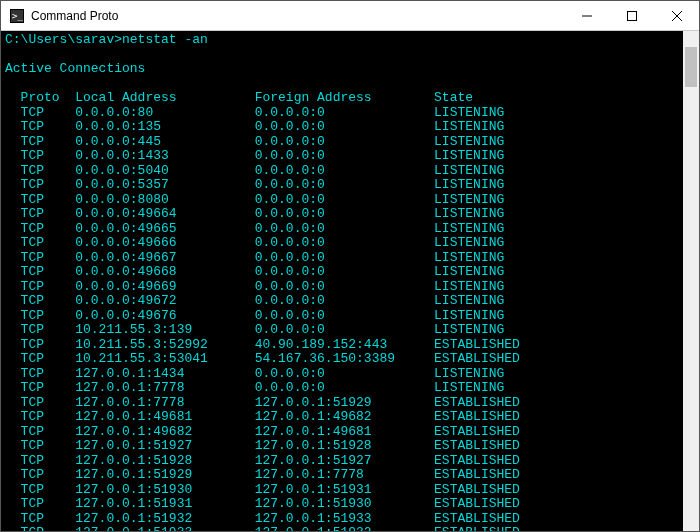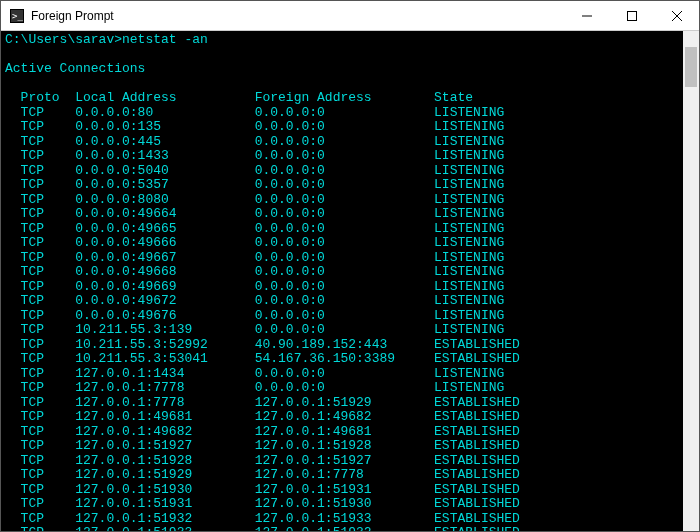--- a/index.html
+++ b/index.html
@@ -89,21 +89,21 @@
 
 <div class="window">
   <div class="titlebar">
     <span class="titlebar-icon">
       <svg width="14" height="14" viewBox="0 0 14 14">
           <rect x="0" y="0" width="14" height="14" fill="#000"></rect>
           <rect x="1" y="1" width="12" height="12" fill="#333"></rect>
           <text x="2" y="10" font-size="9" fill="#fff" font-family="monospace">&gt;_</text>
         </svg>
     </span>
-    <span class="titlebar-title">Foreign Prompt</span>
+    <span class="titlebar-title">Command Proto</span>
     <div class="titlebar-controls">
       <div class="titlebar-btn">
         <svg width="10" height="10">
             <line x1="0" y1="5" x2="10" y2="5" stroke="#000" stroke-width="1"></line>
           </svg>
       </div>
       <div class="titlebar-btn">
         <svg width="10" height="10">
             <rect x="0.5" y="0.5" width="9" height="9" fill="none" stroke="#000" stroke-width="1"></rect>
           </svg>

